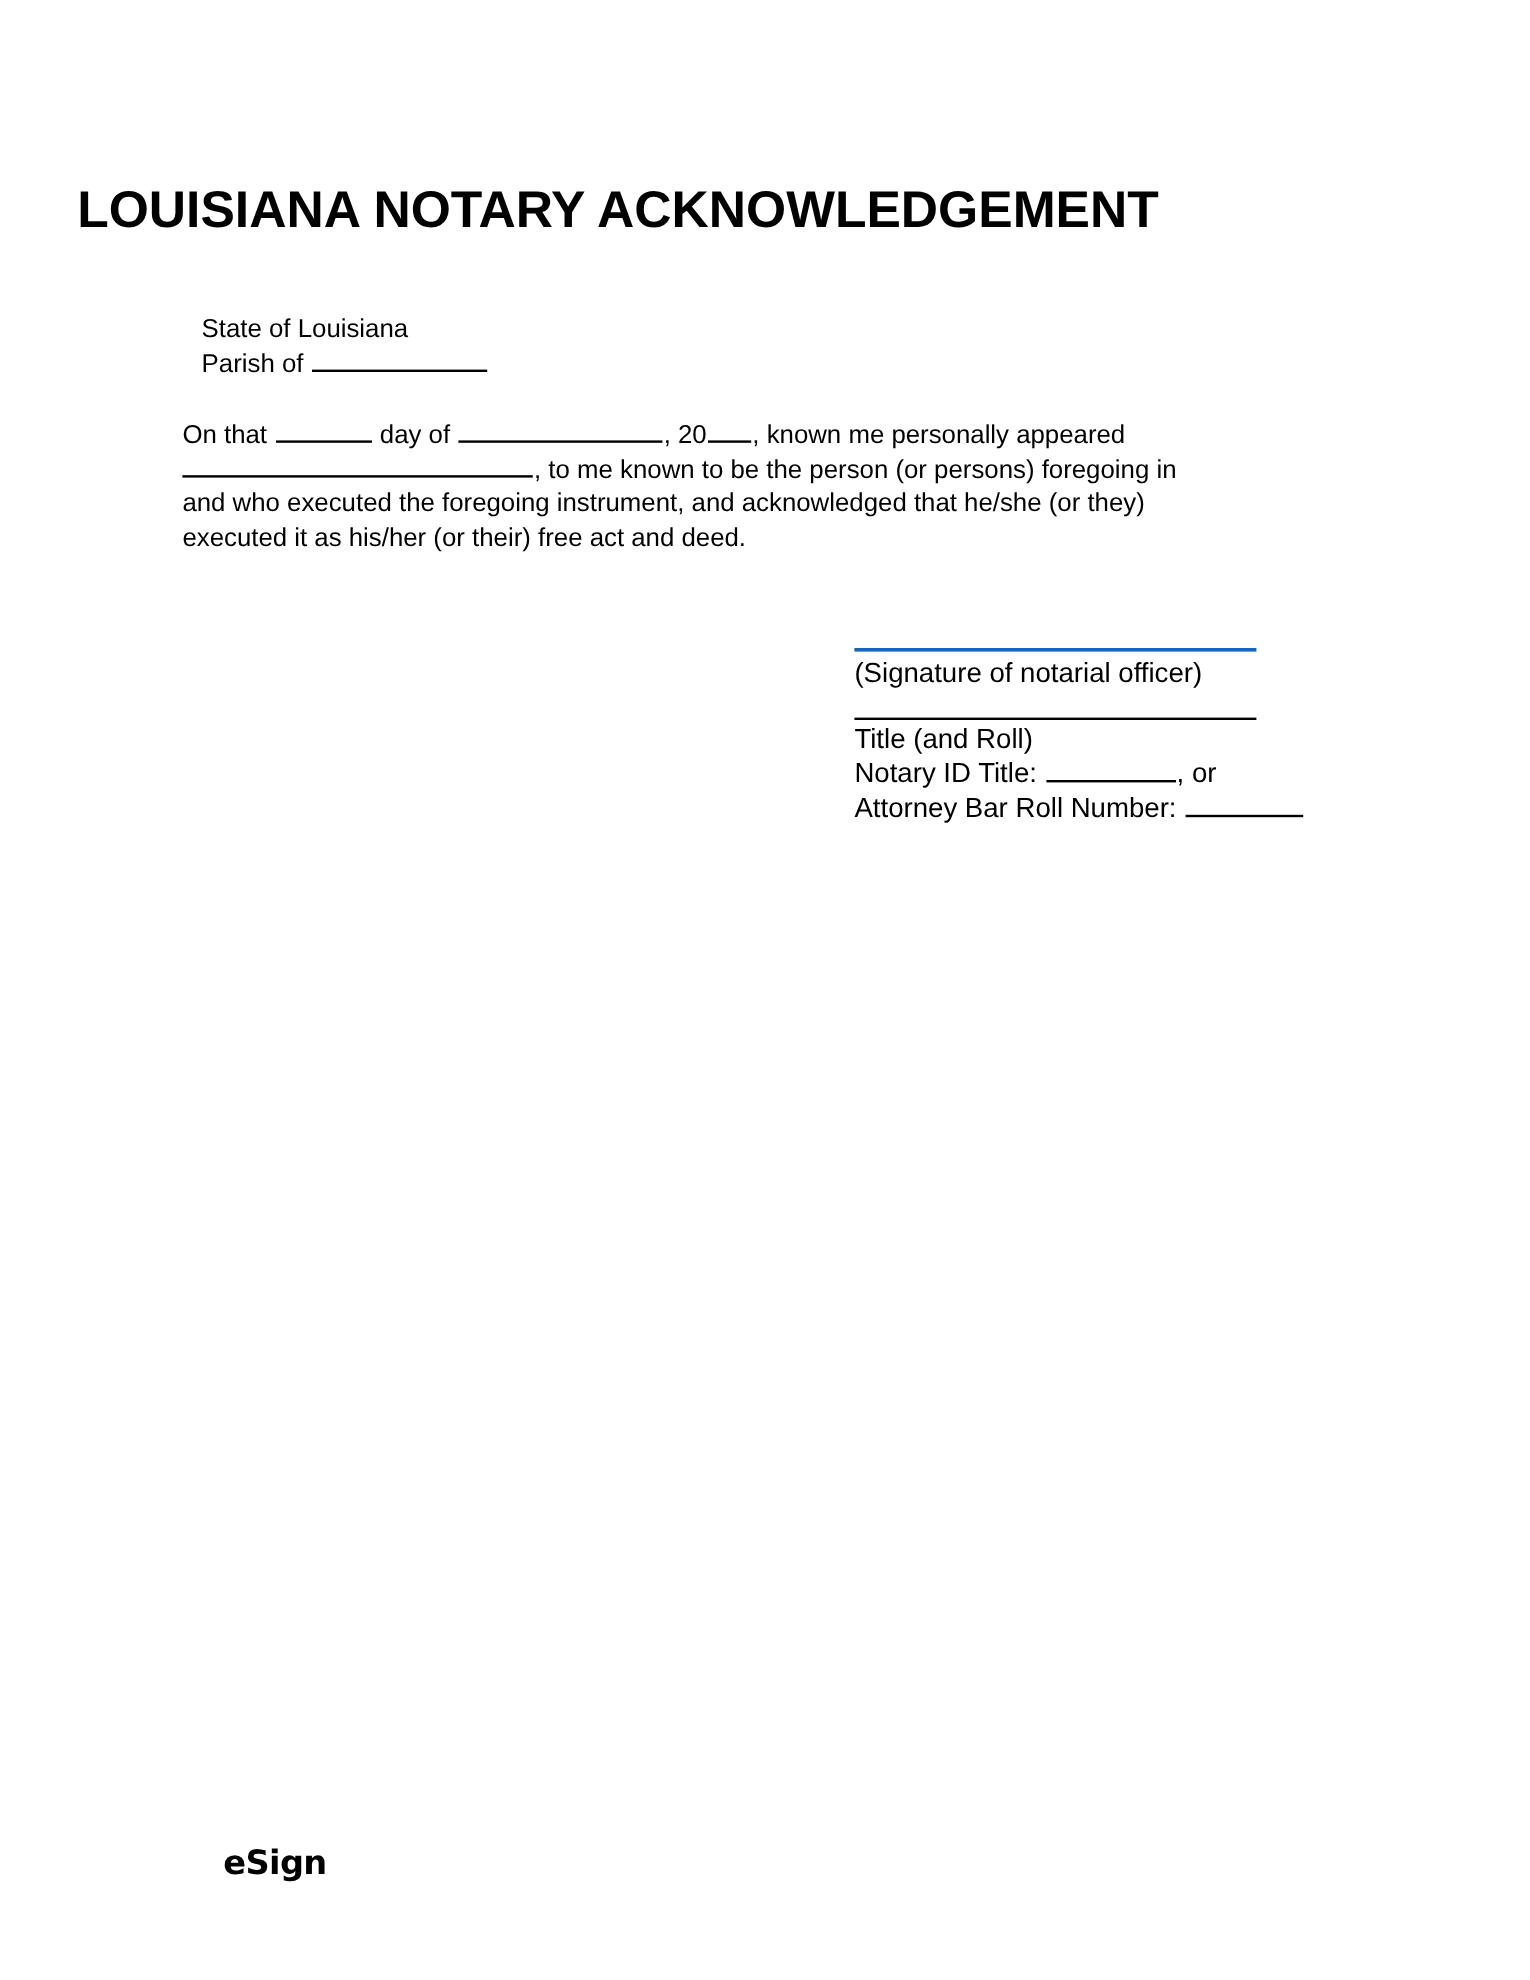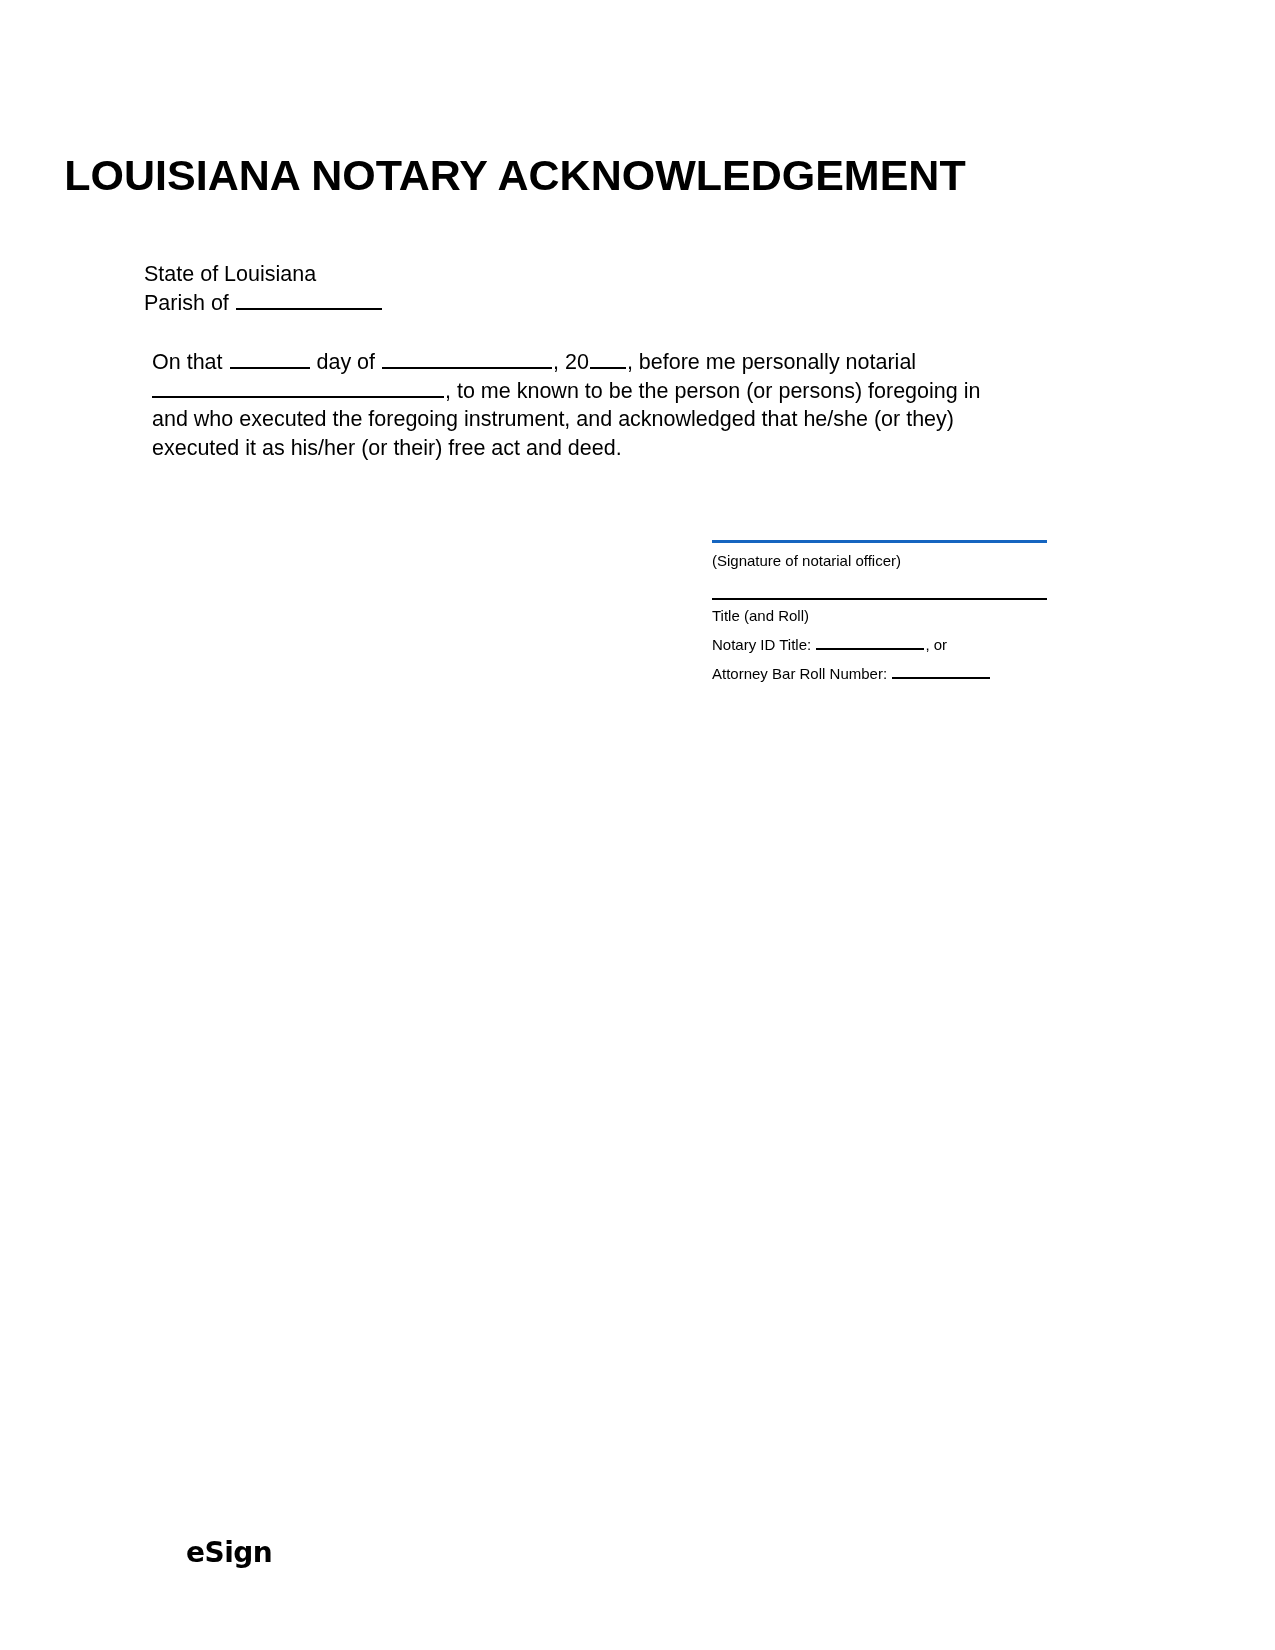--- a/index.html
+++ b/index.html
@@ -1,40 +1,40 @@
 <!DOCTYPE html>
 <html><head>
 <meta charset="utf-8">
 <style>
   html, body { margin: 0; padding: 0; background: #ffffff; }
   body { width: 1275px; height: 1650px; position: relative; overflow: hidden;
          font-family: "Liberation Sans", sans-serif; color: #000; }
   .title { position: absolute; left: 0; width: 1030px; top: 150px; text-align: center;
            font-weight: bold; font-size: 43px; line-height: 50px; letter-spacing: 0px; }
-  .line { position: absolute; left: 144px; font-size: 21.5px; line-height: 29px; white-space: pre; }
+  .line { position: absolute; left: 168px; font-size: 21.5px; line-height: 29px; white-space: pre; }
   .blank { display: inline-block; border-bottom: 2px solid #000; height: 18px; vertical-align: baseline; margin: 0 1px; }
   .para { position: absolute; left: 152px; width: 940px; font-size: 21.5px; line-height: 28.7px; top: 348px; }
   .para .pl { display: block; white-space: pre; }
   .sigline { position: absolute; left: 712px; width: 335px; }
   .sig-blue { top: 540px; height: 3px; background: #1565c0; }
   .sig-black { top: 598px; height: 2px; background: #000; }
-  .sig-text { position: absolute; left: 712px; font-size: 15px; line-height: 29px; white-space: pre; }
+  .sig-text { position: absolute; left: 712px; font-size: 23px; line-height: 29px; white-space: pre; }
   .footer { position: absolute; left: 186px; top: 1536px; font-weight: bold; font-size: 28px;
             font-family: "DejaVu Sans", sans-serif; letter-spacing: -0.5px; text-align: right; }
 </style>
 </head>
 <body>
 
 <div class="title">LOUISIANA NOTARY ACKNOWLEDGEMENT</div>
 
 <div class="line" style="top:260px;"><span>State of Louisiana</span></div>
 <div class="line" style="top:289px;"><span>Parish of</span> <span class="blank" style="width:146px;"></span></div>
 
 <div class="para">
-  <span class="pl"><span>On that</span> <span class="blank" style="width:80px;"></span> <span>day of</span> <span class="blank" style="width:170px;"></span><span>, 20</span><span class="blank" style="width:36px;"></span><span>, before me personally notarial</span></span>
+  <span class="pl"><span>On that</span> <span class="blank" style="width:80px;"></span> <span>day of</span> <span class="blank" style="width:170px;"></span><span>, 20</span><span class="blank" style="width:36px;"></span><span>, known me personally appeared</span></span>
   <span class="pl"><span class="blank" style="width:292px; margin-left:0;"></span><span>, to me known to be the person (or persons) foregoing in</span></span>
   <span class="pl">and who executed the foregoing instrument, and acknowledged that he/she (or they)</span>
   <span class="pl">executed it as his/her (or their) free act and deed.</span>
 </div>
 
 <div class="sigline sig-blue"></div>
 <div class="sig-text" style="top:546px;">(Signature of notarial officer)</div>
 
 <div class="sigline sig-black"></div>
 <div class="sig-text" style="top:601px;">Title (and Roll)</div>

